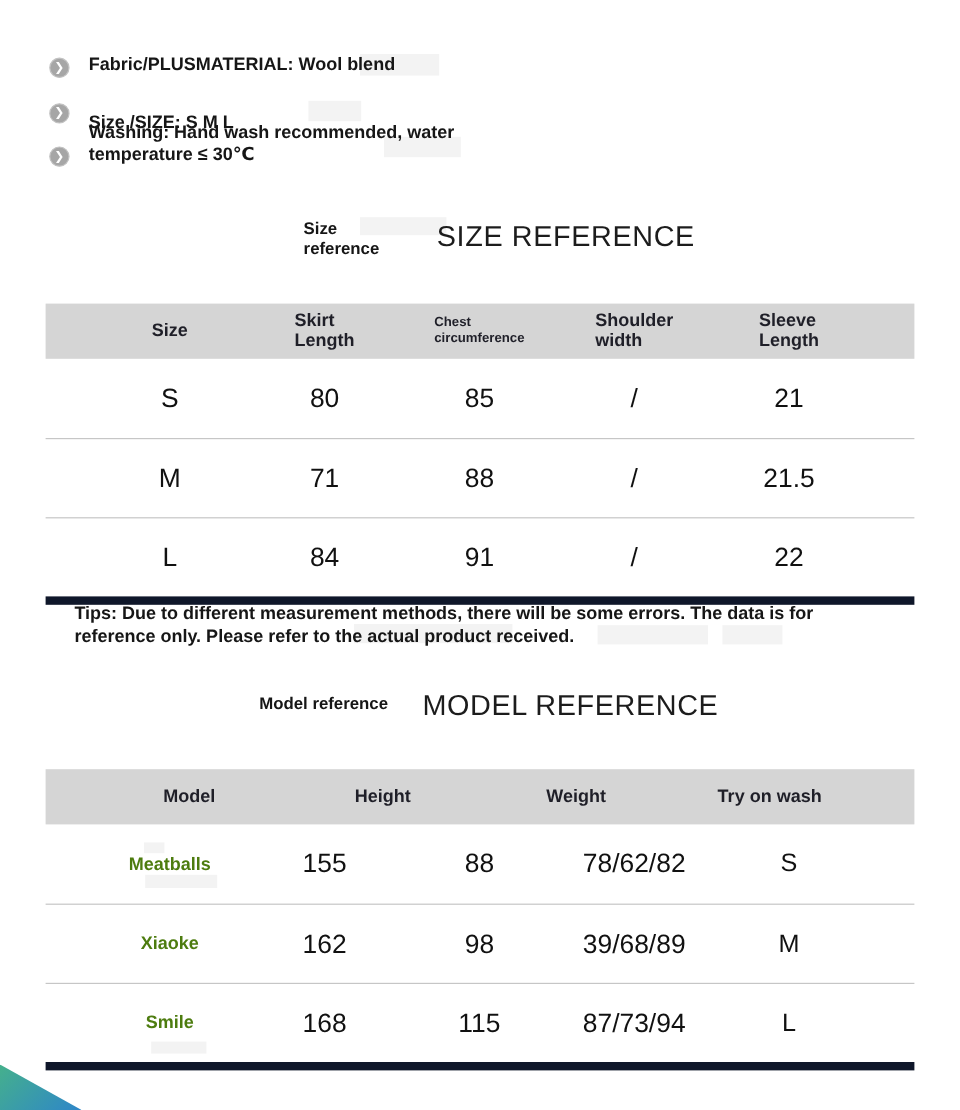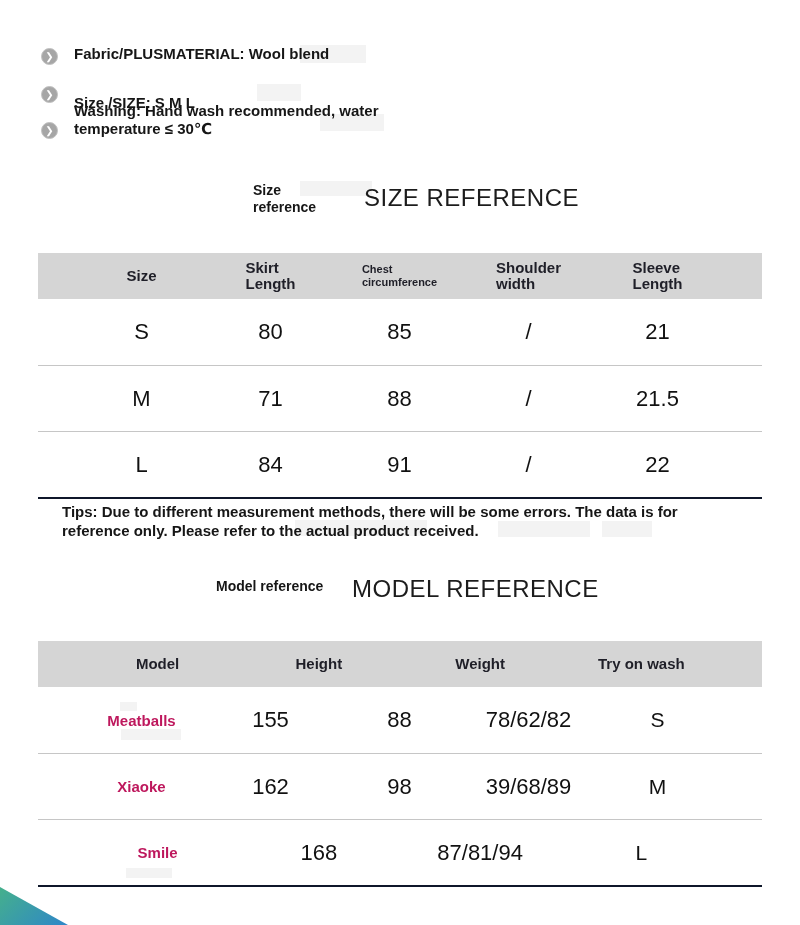--- a/index.html
+++ b/index.html
@@ -31,33 +31,33 @@
   .sub-heading{
     position:absolute;font-size:14px;font-weight:bold;line-height:17px;z-index:1;
   }
   .sub-heading.narrow{width:78px;}
   .big-heading{
     position:absolute;font-size:24px;font-weight:400;letter-spacing:.5px;
     color:#1c1c1c;z-index:1;white-space:nowrap;
   }
 
   
-  .chart{position:absolute;left:38px;width:724px;z-index:1;border-bottom:2px solid #0f172a;box-sizing:border-box;}
+  .chart{position:absolute;left:38px;width:724px;z-index:1;border-bottom:7px solid #0f172a;box-sizing:border-box;}
   .trow{display:flex;padding-left:39px;padding-right:40px;box-sizing:border-box;}
   .trow .cell{flex:1 1 0;display:flex;align-items:center;justify-content:center;}
   .head-row{height:46px;background:#d5d5d5;}
   .head-row .cell span{
     display:inline-block;text-align:left;white-space:pre-line;
     font-size:15px;font-weight:bold;line-height:16px;color:#1f1f28;
   }
   .head-row .cell.small span{font-size:11px;line-height:13px;}
   .data-row{height:66px;}
   .data-row + .data-row{border-top:1px solid #c6c6c6;}
   .data-row .cell{font-size:22px;font-weight:400;color:#111;}
-  .data-row .cell.name{font-size:15px;font-weight:bold;color:#be185d;}
+  .data-row .cell.name{font-size:15px;font-weight:bold;color:#4d7c0f;}
   .data-row .cell.fit{font-size:21px;}
 
   
   .tips{
     position:absolute;left:62px;top:503px;width:676px;
     font-size:15px;font-weight:bold;line-height:18.5px;z-index:1;
   }
 
   
   .corner-decoration{
@@ -170,20 +170,21 @@
     <div class="trow data-row">
       <div class="cell name">Xiaoke</div>
       <div class="cell">162</div>
       <div class="cell">98</div>
       <div class="cell">39/68/89</div>
       <div class="cell fit">M</div>
     </div>
     <div class="trow data-row">
       <div class="cell name">Smile</div>
       <div class="cell">168</div>
-      <div class="cell">87/81/94</div>
+      <div class="cell">115</div>
+      <div class="cell">87/73/94</div>
       <div class="cell fit">L</div>
     </div>
   </div>
 
   <div class="corner-decoration"></div>
 
 </div>
 
 </body></html>

